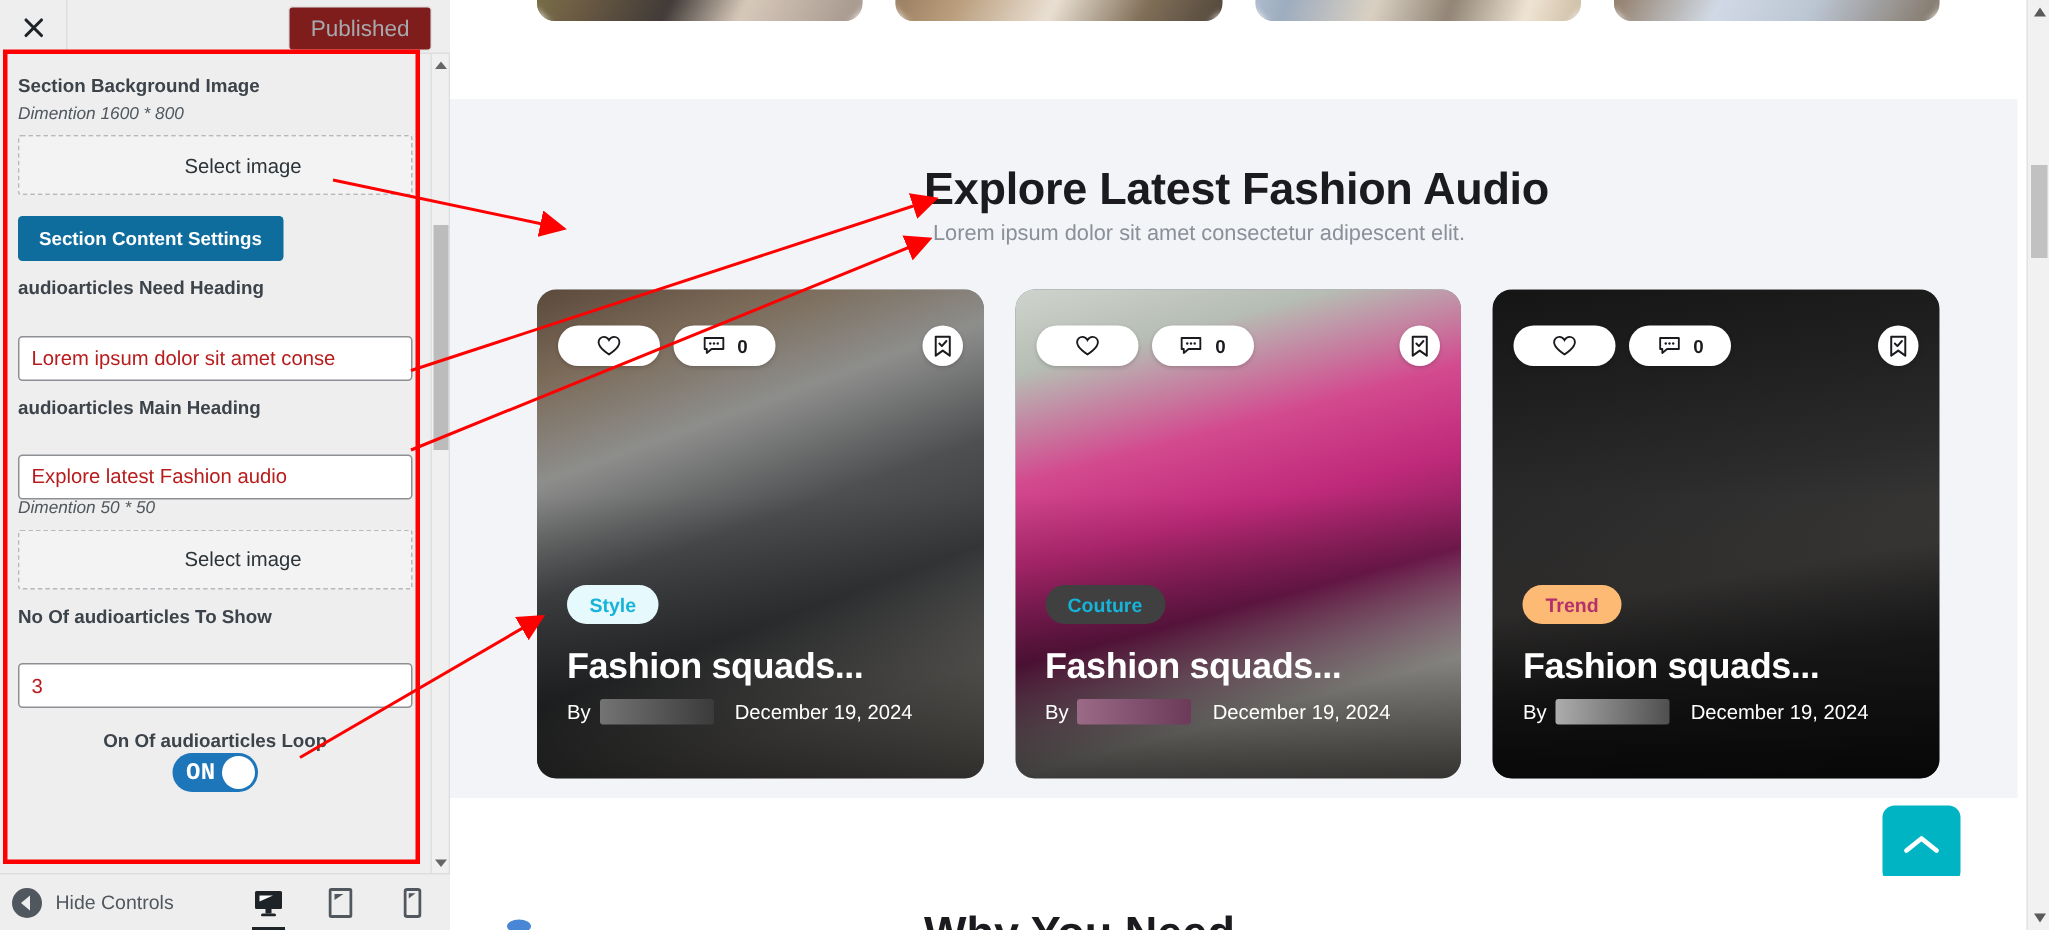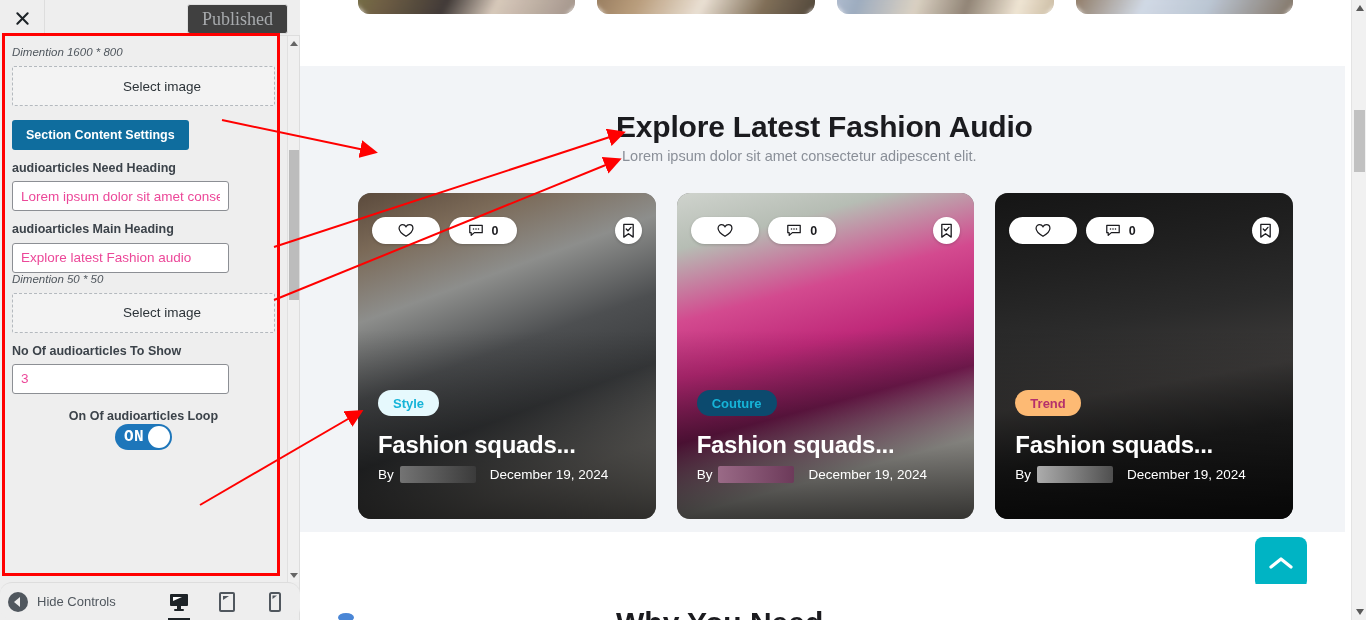--- a/index.html
+++ b/index.html
@@ -27,23 +27,23 @@
   .cz-close {
     position: absolute; left: 0; top: 0; width: 45px; height: 36px;
     display: flex; align-items: center; justify-content: center;
     border-right: 1px solid #dddddd; background: #eeeeee; cursor: pointer;
   }
   .cz-close svg { width: 15px; height: 15px; }
   .cz-published {
     position: absolute; right: 12px; top: 4px;
     height: 30px; padding: 0 14px;
     display: flex; align-items: center; justify-content: center;
-    background: #404040; color: #a7aaad;
+    background: #7f1d1d; color: #a7aaad;
     border: 1px solid #e0e0e0; border-radius: 3px;
-    font-size: 18px; cursor: default; font-family: Liberation Serif, serif;
+    font-size: 15px; cursor: default;
   }
 
   .cz-panel {
     position: absolute; left: 0; top: 36px;
     width: 288px; height: 546px;
     background: #eeeeee;
     padding: 10px 12px 0 12px;
     overflow: hidden;
   }
 
@@ -65,25 +65,26 @@
   }
   .cz-btn-primary {
     display: inline-flex; align-items: center; justify-content: center;
     height: 30px; padding: 0 14px;
     background: #0f6d9e; color: #ffffff;
     border: none; border-radius: 3px;
     font-size: 12.5px; font-weight: bold; cursor: pointer;
     margin-top: 14px;
   }
   .cz-input {
-    width: 217px; height: 30px;
+    width: 263px; height: 30px;
     border: 1px solid #8c8f94; border-radius: 3px;
-    background: #ffffff; color: #ec4899;
+    background: #ffffff; color: #b91c1c;
     font-size: 13.5px; font-family: "Liberation Sans", sans-serif;
     padding: 0 8px;
+    margin-top: 18px;
   }
   .cz-toggle-row {
     display: flex; align-items: center;
     margin-top: 14px; width: 263px; flex-direction: column;
   }
   .cz-toggle-row .cz-label { margin: 0; flex: 1; }
   .cz-switch {
     width: 57px; height: 26px; border-radius: 13px;
     background: #1d76ba; position: relative; cursor: pointer;
     display: flex; align-items: center;
@@ -121,21 +122,21 @@
   .cz-sb-thumb {
     position: absolute; left: 1px; top: 114px;
     width: 10px; height: 150px; background: #bcbcbc; cursor: pointer;
   }
 
   
   .cz-footer {
     position: absolute; left: 0; bottom: 0;
     width: 300px; height: 38px;
     background: #eeeeee; border-top: 1px solid #dddddd;
-    display: flex; align-items: center; border-radius: 12px;
+    display: flex; align-items: center;
   }
   .cz-hide {
     display: flex; align-items: center; cursor: pointer; margin-left: 8px;
   }
   .cz-hide-circle {
     width: 20px; height: 20px; border-radius: 50%;
     background: #50575e; display: flex; align-items: center; justify-content: center;
     margin-right: 9px;
   }
   .cz-hide-circle .tri {
@@ -231,21 +232,21 @@
     box-shadow: 0 1px 3px rgba(0,0,0,.18);
   }
 
   .tag {
     position: absolute; left: 20px; bottom: 103px;
     height: 26px; padding: 0 15px; border-radius: 14px;
     display: flex; align-items: center; justify-content: center;
     font-size: 13px; font-weight: bold;
   }
   .tag-style { background: #e6f9fd; color: #16b4d8; }
-  .tag-couture { background: #0c4a6e; color: #16b4d8; }
+  .tag-couture { background: #404040; color: #16b4d8; }
   .tag-trend { background: #fdba74; color: #b5306b; }
 
   .card-title {
     position: absolute; left: 20px; bottom: 60px;
     font-size: 24px; font-weight: bold; color: #ffffff;
     letter-spacing: -.3px; white-space: nowrap;
   }
   .card-meta {
     position: absolute; left: 20px; bottom: 36px;
     display: flex; align-items: center;
@@ -317,20 +318,21 @@
       <div class="cz-close">
         <svg viewBox="0 0 16 16">
           <path d="M2.5 2.5 L13.5 13.5 M13.5 2.5 L2.5 13.5" stroke="#1d2327" stroke-width="2.2" fill="none" stroke-linecap="round"></path>
         </svg>
       </div>
       <div class="cz-published">Published</div>
     </div>
 
     <div class="cz-panel">
 
+      <div class="cz-label first">Section Background Image</div>
       <div class="cz-dim">Dimention 1600 * 800</div>
       <div class="cz-upload">Select image</div>
 
       <button class="cz-btn-primary">Section Content Settings</button>
 
       <div class="cz-label">audioarticles Need Heading</div>
       <input class="cz-input" type="text" value="Lorem ipsum dolor sit amet conse" style="">
 
       <div class="cz-label">audioarticles Main Heading</div>
       <input class="cz-input" type="text" value="Explore latest Fashion audio" style="">

